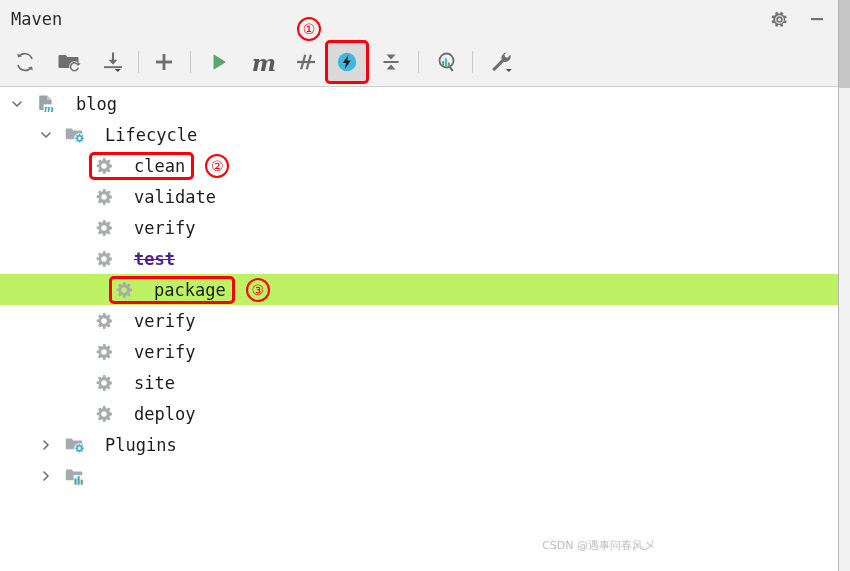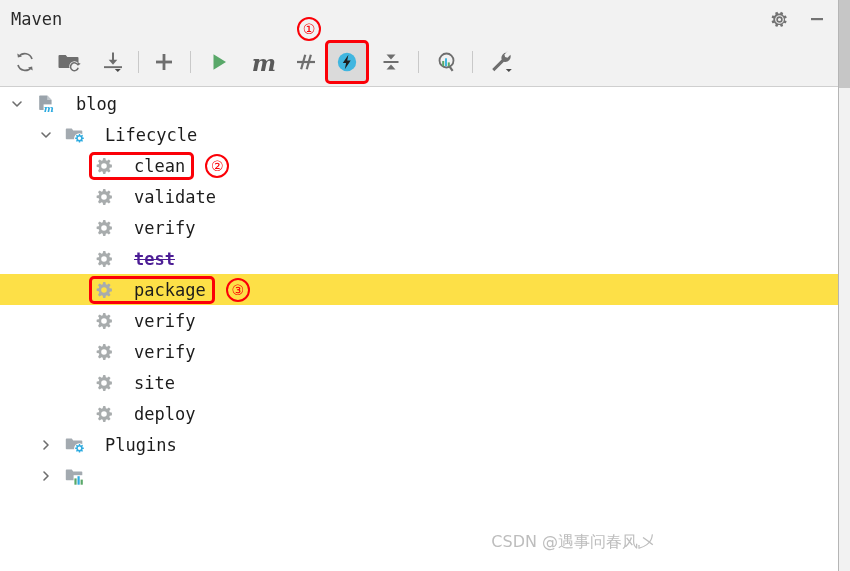--- a/index.html
+++ b/index.html
@@ -67,21 +67,21 @@
     background: #ffffff;
     overflow: hidden;
   }
   .row {
     position: relative;
     height: 31px;
     width: 838px;
     display: flex; align-items: center;
     box-sizing: border-box;
   }
-  .row.selected { background: #fde047; }
+  .row.selected { background: #bef264; padding-left: 20px; }
 
   .twisty {
     width: 18px; height: 18px;
     display: flex; align-items: center; justify-content: center;
     flex: 0 0 auto;
   }
   .twisty.empty { visibility: hidden; }
 
   .node-icon {
     width: 20px; height: 20px;
@@ -148,21 +148,21 @@
     position: absolute; right: 0; top: 88px;
     width: 11px; height: 483px;
     background: #f2f2f2;
   }
 
   
   .watermark {
     position: absolute;
     right: 196px; bottom: 18px;
     font-family: "DejaVu Sans", sans-serif;
-    font-size: 16px;
+    font-size: 11px;
     color: #bdbdbd;
     white-space: nowrap;
   }
 </style>
 </head>
 <body>
 
 <div id="root">
 
   <div class="tw-header">

